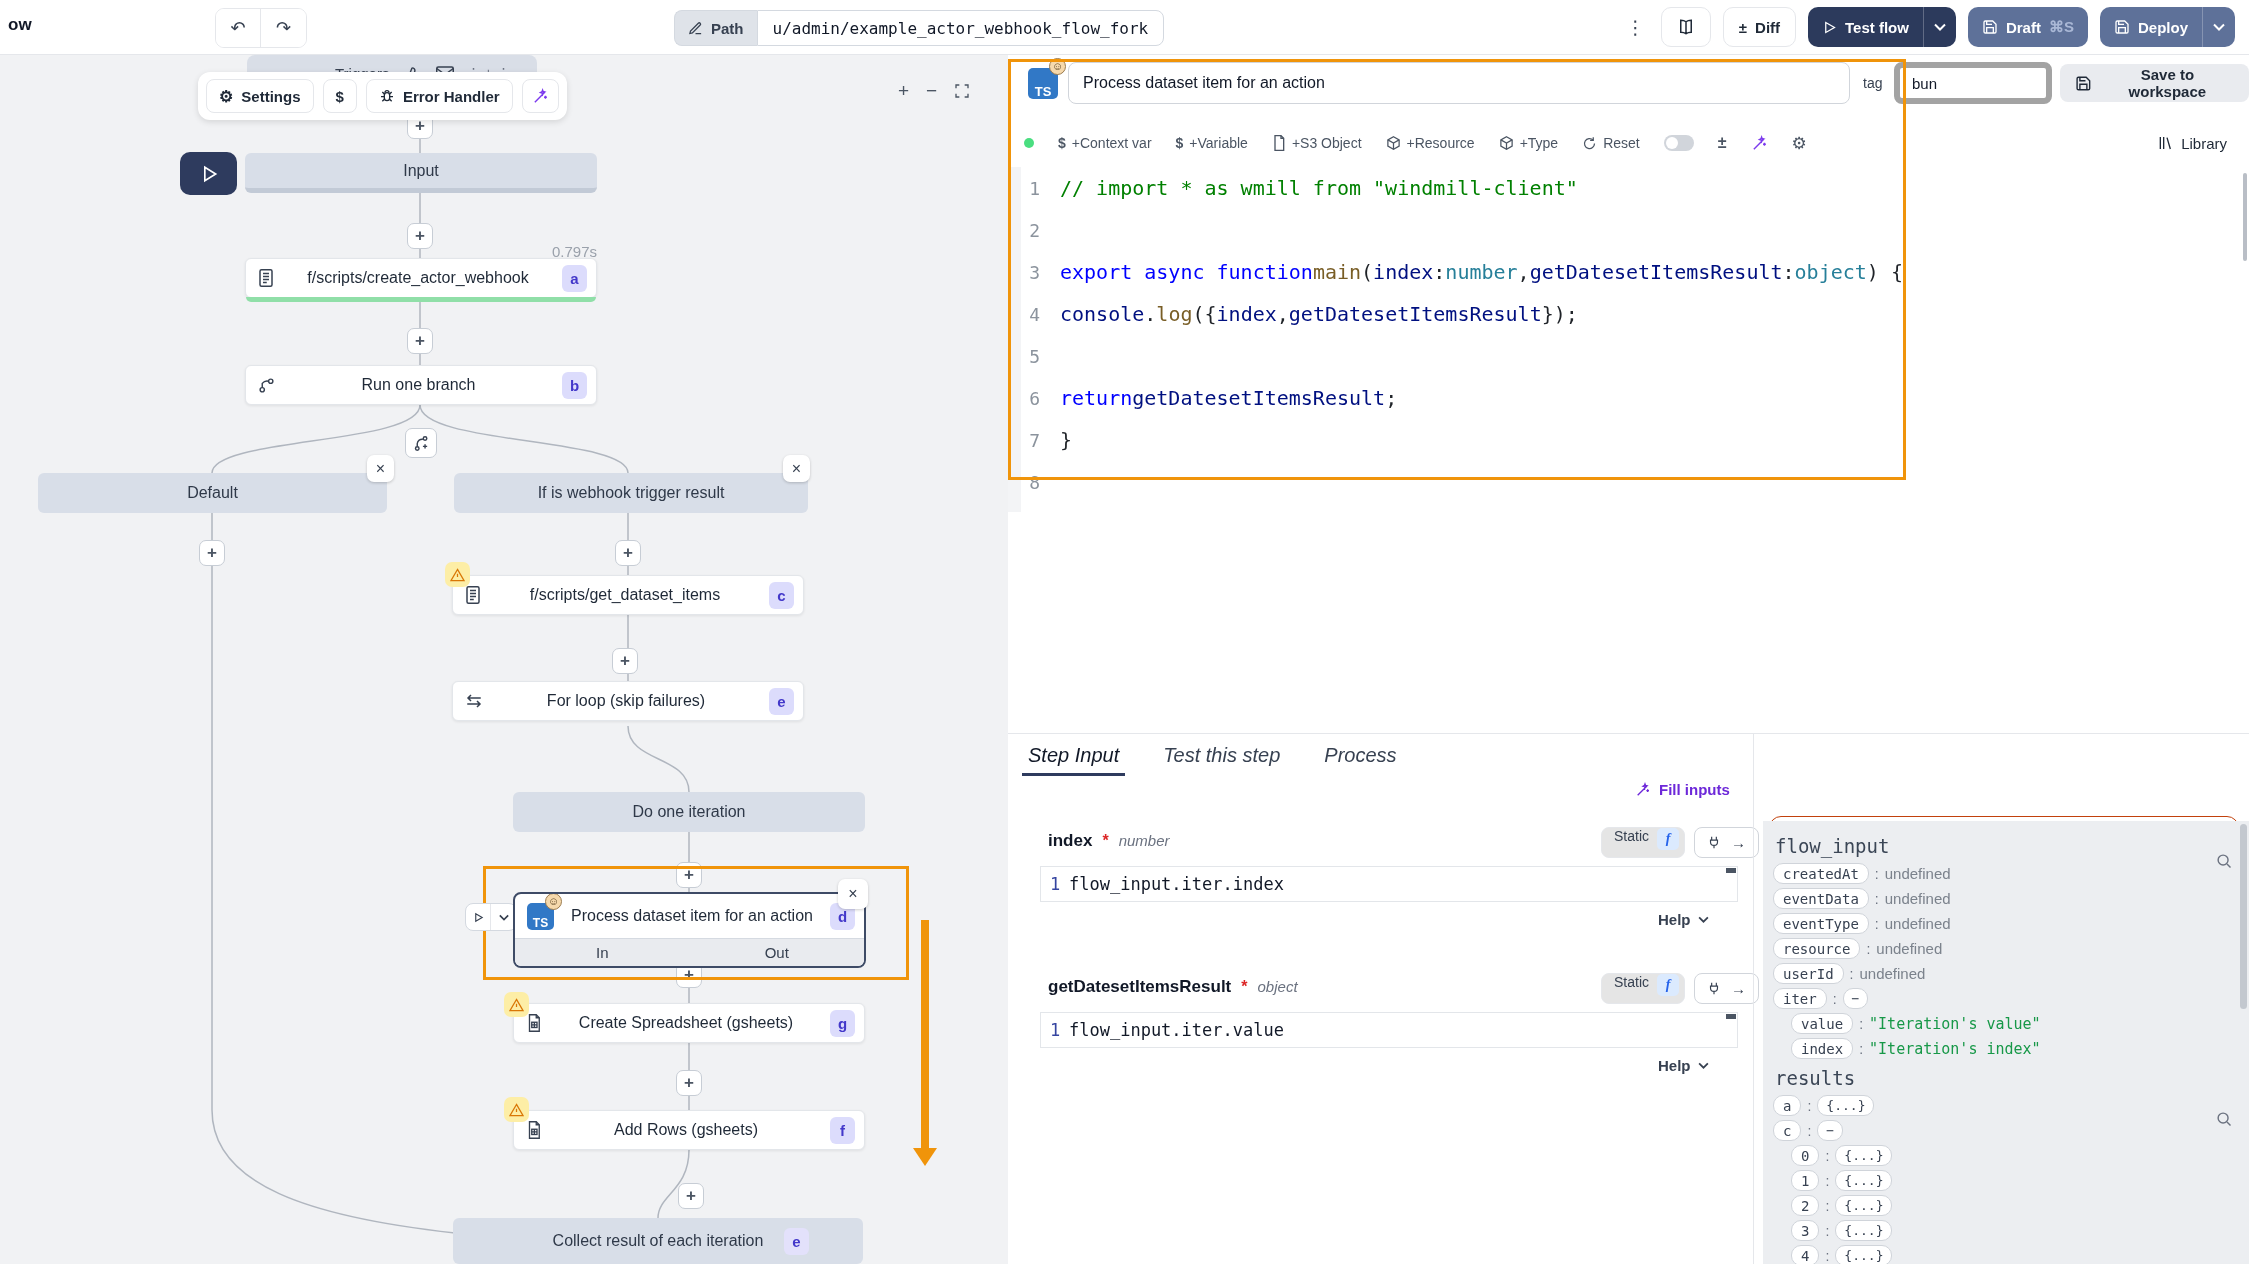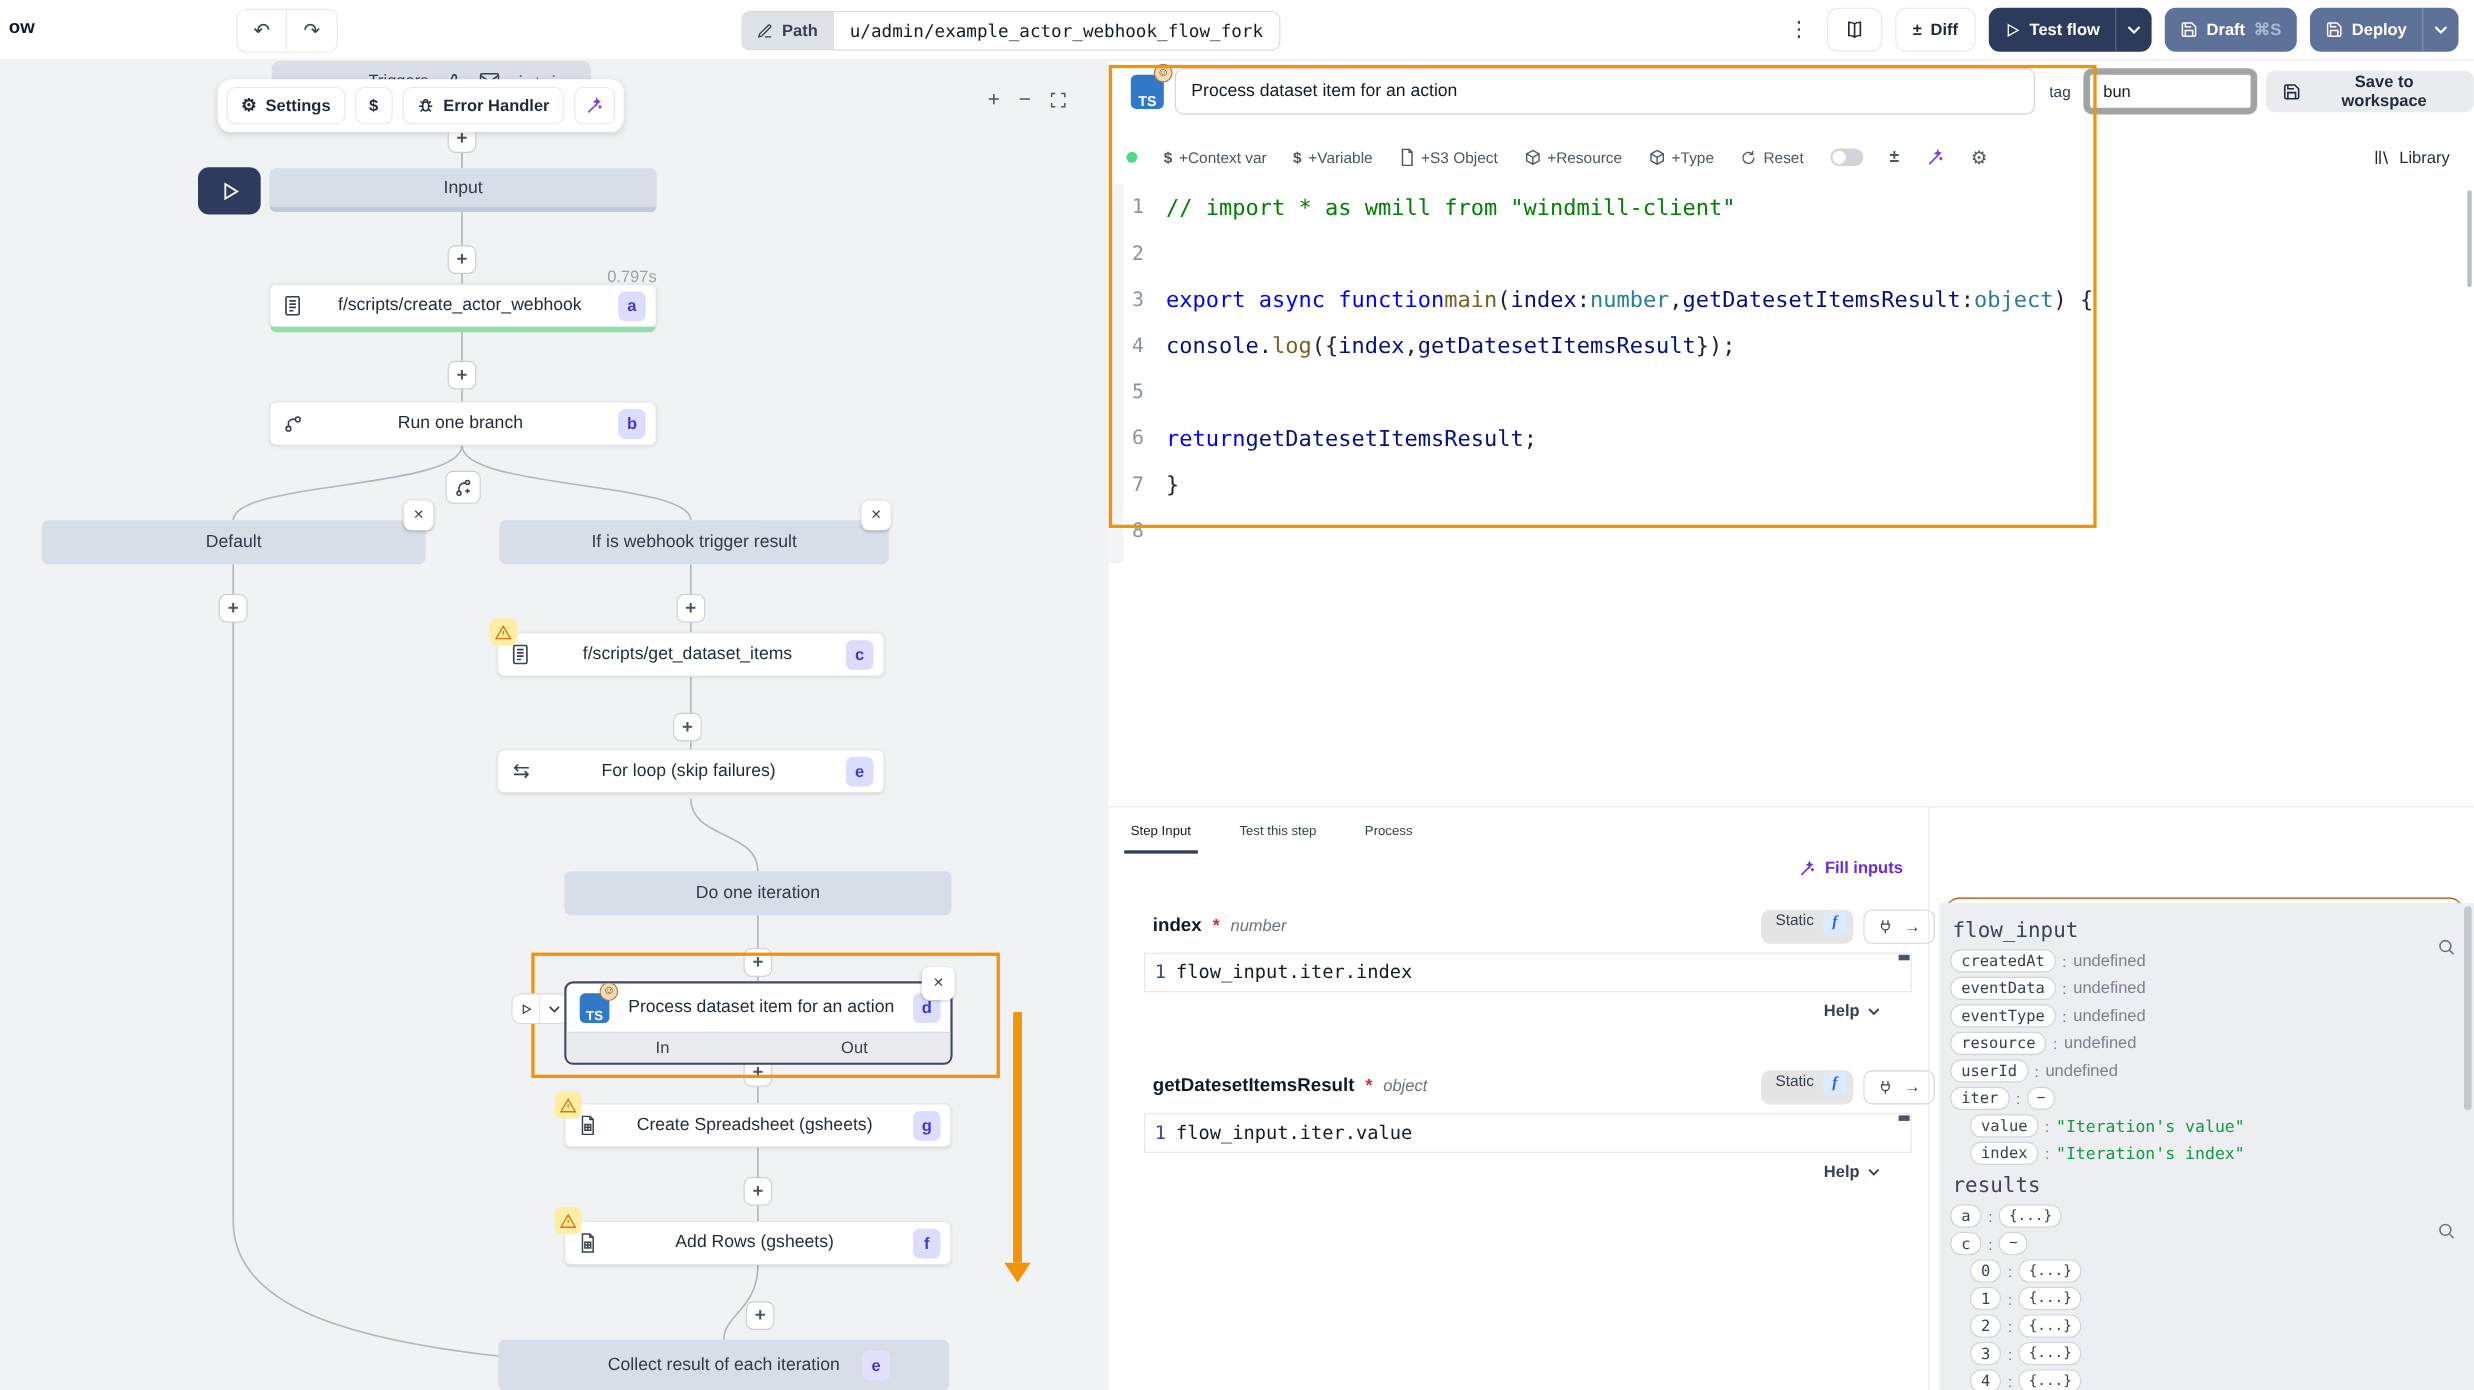--- a/index.html
+++ b/index.html
@@ -112,21 +112,21 @@
   .codearea { position:absolute; left:0; top:112px; width:898px; height:345px; background:#fff; }
   .gutterbg { position:absolute; left:0; top:0; width:13px; height:100%; background:#f3f4f6; }
   .cline { display:flex; height:42px; align-items:center; font-family:"DejaVu Sans Mono", monospace; font-size:20px; }
   .lnum { width:52px; text-align:right; padding-right:20px; color:#8b939d; font-size:18px; flex:none; }
   .c{color:#008000}.k{color:#0000ff}.t{color:#267f99}.v{color:#001080}.f{color:#795e26}.p{color:#1f2328}
   .edscroll { position:absolute; right:2px; top:118px; width:4px; height:88px; background:#b9bec6; border-radius:2px; }
 
   
   .bottom { position:absolute; left:0; top:678px; width:1241px; height:531px; border-top:1px solid #e5e7eb; }
   .tabs { position:absolute; left:20px; top:0; display:flex; gap:44px; height:42px; }
-  .tab { display:flex; align-items:center; font-size:12px; color:#374151; cursor:pointer; position:relative; }
+  .tab { display:flex; align-items:center; font-size:20px; color:#374151; cursor:pointer; position:relative;font-style:italic; }
   .tab.active { color:#111827; }
   .tab.active:after { content:""; position:absolute; left:-6px; right:-6px; bottom:0; height:3px; background:#2e3b5e; }
   .fillinputs { position:absolute; left:627px; top:47px; display:flex; gap:8px; align-items:center;
     color:#6d28d9; font-weight:bold; font-size:15px; cursor:pointer; background:none; border:none; }
   .fieldlab { position:absolute; left:40px; display:flex; align-items:baseline; gap:10px; }
   .fname { font-size:17px; font-weight:bold; color:#111827; }
   .freq { color:#dc2626; font-weight:bold; }
   .ftype { font-size:15px; font-style:italic; color:#6b7280; }
   .fctl { position:absolute; display:flex; gap:9px; align-items:center; }
   .staticpill { display:flex; align-items:flex-start; gap:8px; height:31px; padding:0 5px 0 12px;

